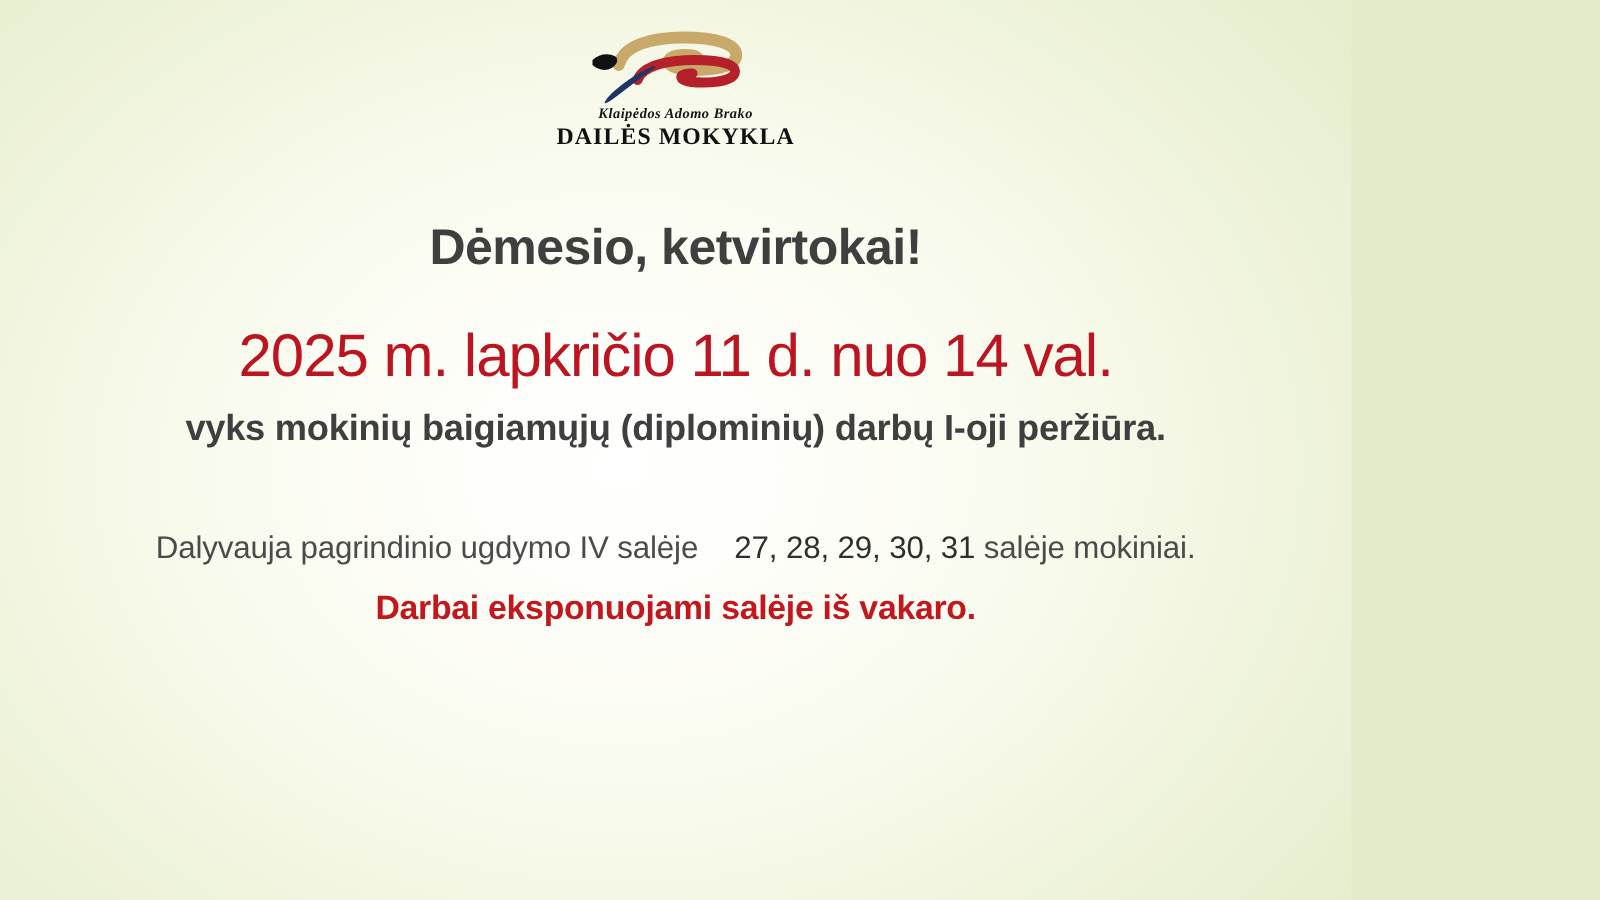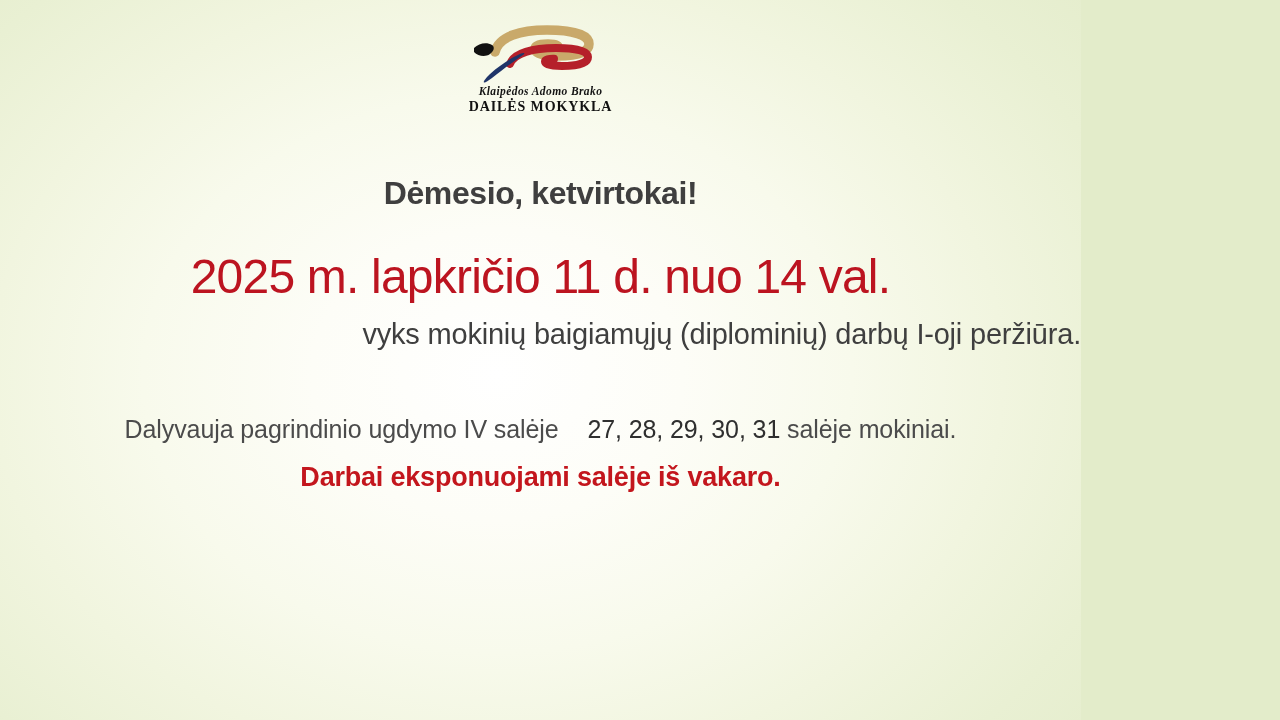--- a/index.html
+++ b/index.html
@@ -53,64 +53,63 @@
     font-weight: 700;
     font-size: 11.5px;
     letter-spacing: 0.4px;
     color: #141414;
     margin-top: 1px;
     line-height: 1.1;
   }
   .logo-name {
     font-family: "Liberation Serif", serif;
     font-weight: 700;
-    font-size: 14px;
+    font-size: 19px;
     letter-spacing: 0.9px;
     color: #111111;
     line-height: 1.15;
     margin-top: 1px;
   }
 
   
   .body-block {
     position: absolute;
     left: 0;
     right: 0;
     top: 176px;
     text-align: center;
   }
 
   .line-attention {
-    font-size: 32px;
+    font-size: 40px;
     font-weight: 700;
     color: #3f3f3f;
     letter-spacing: -0.4px;
     line-height: 1.1;
     margin: 0;
   }
 
   .line-headline {
     font-size: 48px;
     font-weight: 300;
     color: #bc1420;
     letter-spacing: -0.8px;
     line-height: 1.08;
     margin: 40px 0 0 0;
     white-space: nowrap;
   }
 
   .line-subhead {
     font-size: 29px;
-    font-weight: 400;
+    font-weight: 700;
     color: #3f3f3f;
     letter-spacing: -0.2px;
     line-height: 1.2;
     margin: 14px 0 0 0;
     white-space: nowrap;
-    text-align: right;
   }
 
   .line-groups {
     font-size: 25px;
     font-weight: 400;
     color: #4b4b4b;
     letter-spacing: -0.1px;
     line-height: 1.25;
     margin: 62px 0 0 0;
     white-space: nowrap;

